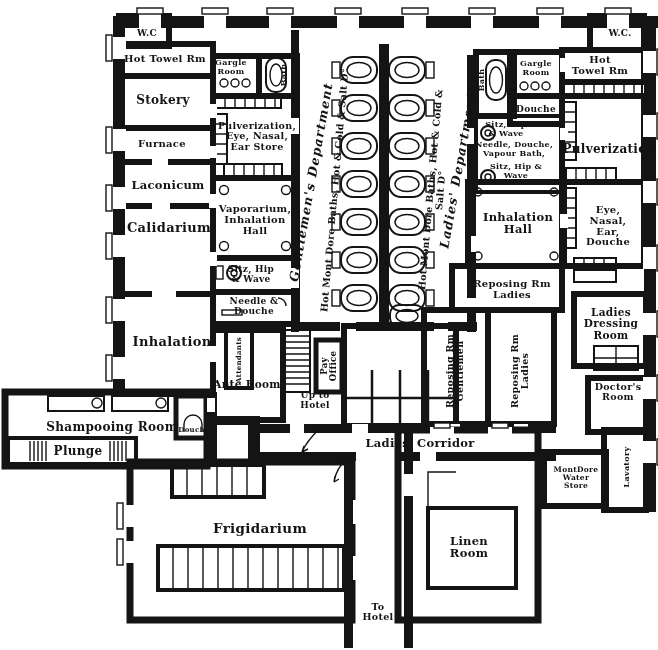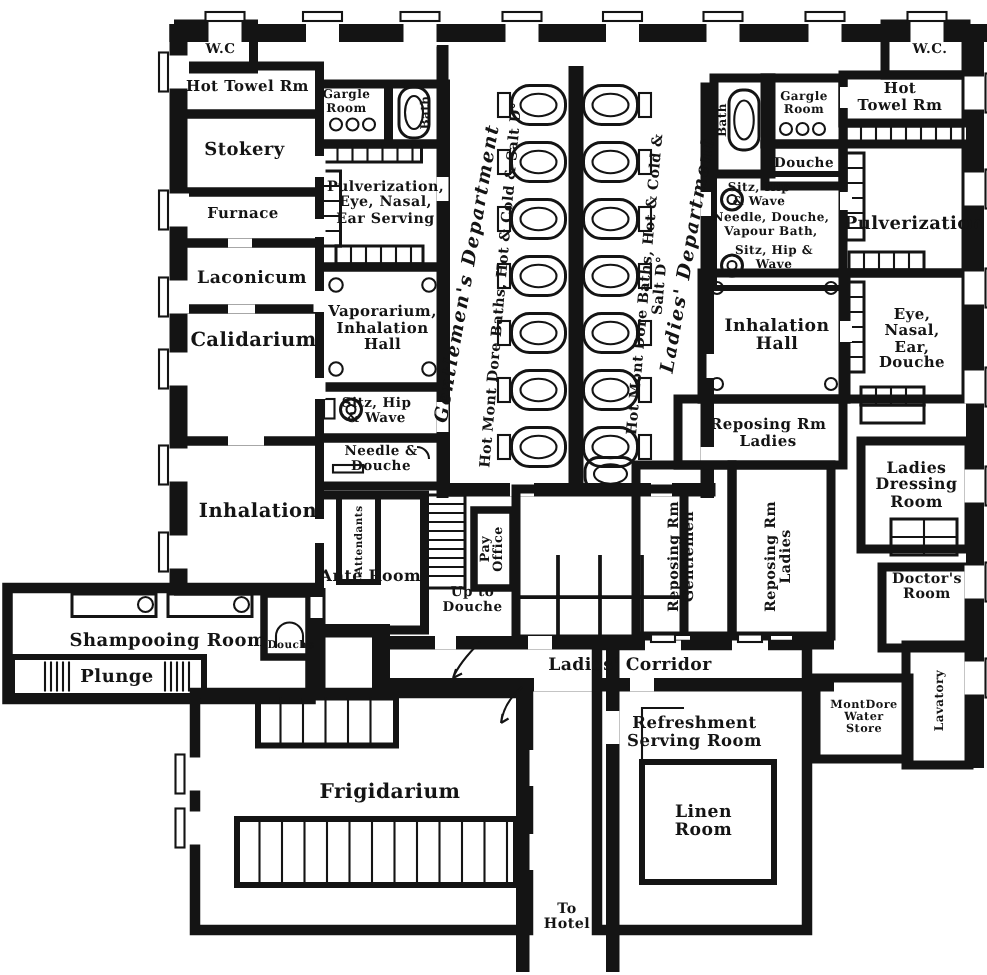--- a/index.html
+++ b/index.html
@@ -284,32 +284,32 @@
 <div class="lbl" style="left:163px;top:100px;font-size:12px">Stokery</div>
 <div class="lbl" style="left:162px;top:144px;font-size:10px">Furnace</div>
 <div class="lbl" style="left:168px;top:185px;font-size:11.5px">Laconicum</div>
 <div class="lbl" style="left:169px;top:228px;font-size:13px">Calidarium</div>
 <div class="lbl" style="left:172px;top:342px;font-size:13px">Inhalation</div>
 <div class="lbl" style="left:231px;top:67px;font-size:8px">Gargle
 Room</div>
 <div class="lbl r90" style="left:283px;top:75px;font-size:8px">Bath</div>
 <div class="lbl" style="left:257px;top:136px;font-size:9.5px">Pulverization,
 Eye, Nasal,
-Ear Serving</div>
+Ear Store</div>
 <div class="lbl" style="left:255px;top:220px;font-size:10px">Vaporarium,
 Inhalation
 Hall</div>
 <div class="lbl" style="left:251px;top:275px;font-size:9px">Sitz, Hip
 &amp; Wave</div>
 <div class="lbl" style="left:254px;top:307px;font-size:9px">Needle &amp;
 Douche</div>
 <div class="lbl r90" style="left:239px;top:360px;font-size:7px">Attendants</div>
 <div class="lbl" style="left:247px;top:385px;font-size:10.5px">Ante Room</div>
 <div class="lbl" style="left:315px;top:401px;font-size:9px">Up to
-Douche</div>
+Hotel</div>
 <div class="lbl r90" style="left:329px;top:366px;font-size:8.5px">Pay
 Office</div>
 <div class="lbl r82" style="left:311px;top:182px;font-size:12.5px">Gentlemen's  Department</div>
 <div class="lbl r85" style="left:335px;top:190px;font-size:9.5px">Hot Mont Dore Baths,   Hot &amp; Cold &amp; Salt D°</div>
 <div class="lbl r85" style="left:436px;top:190px;font-size:9.5px">Hot Mont Dore Baths,   Hot &amp; Cold &amp; Salt D°</div>
 <div class="lbl r82" style="left:458px;top:170px;font-size:12.5px">Ladies'  Department</div>
 <div class="lbl r90" style="left:481px;top:80px;font-size:8px">Bath</div>
 <div class="lbl" style="left:536px;top:68px;font-size:8px">Gargle
 Room</div>
 <div class="lbl" style="left:536px;top:110px;font-size:9px">Douche</div>
@@ -335,22 +335,20 @@
 Gentlemen</div>
 <div class="lbl r90" style="left:520px;top:371px;font-size:9.5px">Reposing Rm
 Ladies</div>
 <div class="lbl" style="left:618px;top:392px;font-size:9.5px">Doctor's
 Room</div>
 <div class="lbl r90" style="left:626px;top:467px;font-size:8px">Lavatory</div>
 <div class="lbl" style="left:576px;top:478px;font-size:7.5px">MontDore
 Water
 Store</div>
 <div class="lbl" style="left:420px;top:443px;font-size:11.5px">Ladies'   Corridor</div>
-<div class="lbl" style="left:463px;top:488px;font-size:11px">Refreshment
-Serving Room</div>
 <div class="lbl" style="left:469px;top:547px;font-size:11.5px">Linen
 Room</div>
 <div class="lbl" style="left:112px;top:427px;font-size:12px">Shampooing   Room</div>
 <div class="lbl" style="left:78px;top:451px;font-size:12px">Plunge</div>
 <div class="lbl" style="left:194px;top:430px;font-size:7px">Douche</div>
 <div class="lbl" style="left:260px;top:528px;font-size:13.5px">Frigidarium</div>
 <div class="lbl" style="left:378px;top:612px;font-size:9.5px">To
 Hotel</div>
 
 </div>

